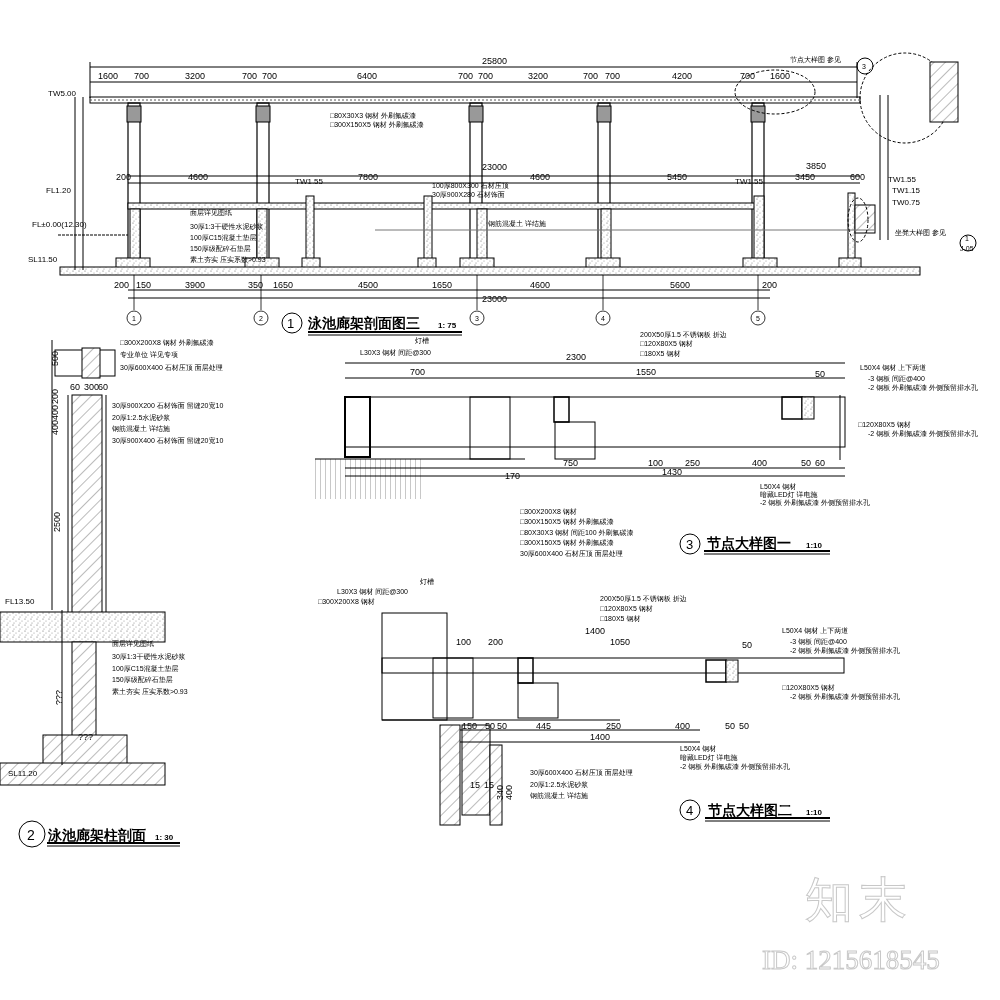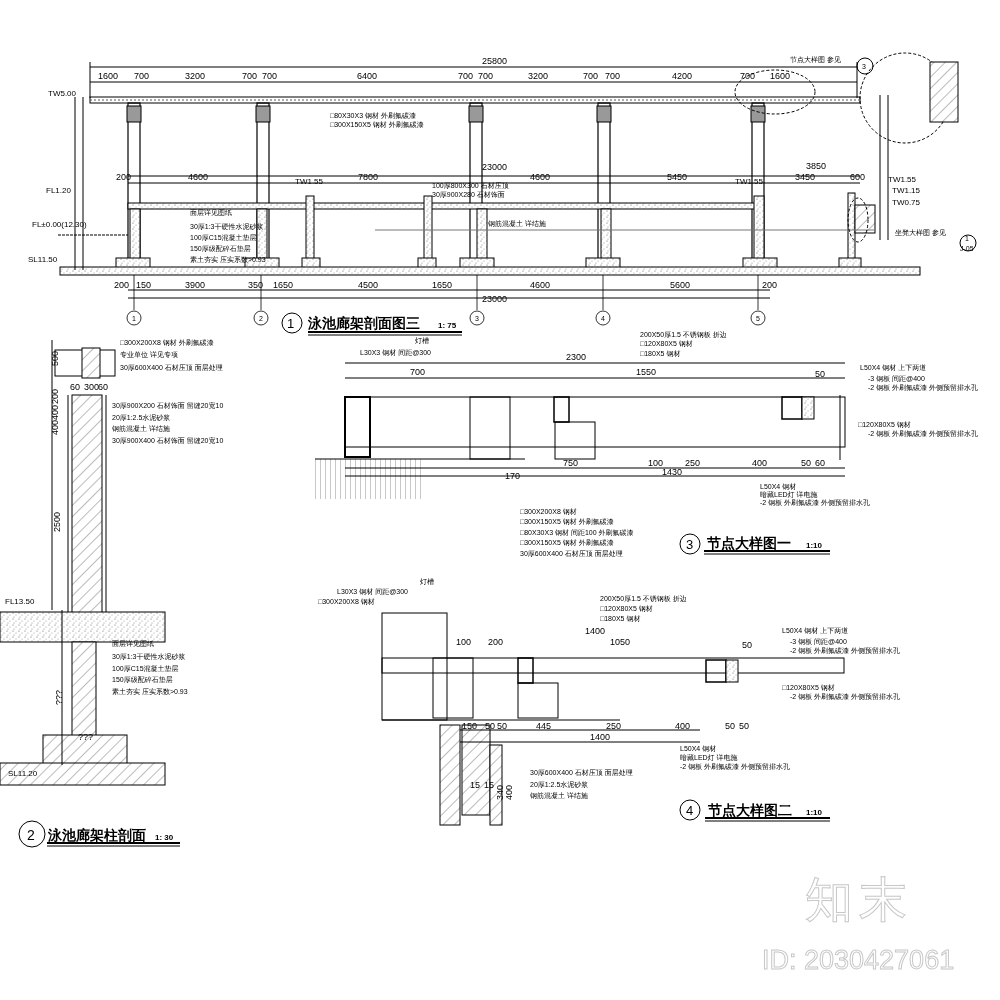--- a/index.html
+++ b/index.html
@@ -4,21 +4,21 @@
 <style>
   html,body{margin:0;padding:0;background:#fff;}
   body{width:1000px;height:1000px;position:relative;overflow:hidden;font-family:"Liberation Sans",sans-serif;color:#000;}
   svg{position:absolute;left:0;top:0;}
   .t{font-family:"Liberation Sans",sans-serif;fill:#000;}
   .dim{font-size:9px;}
   .note{font-size:8px;}
   .lbl{font-size:7px;}
   .title{font-size:14px;font-weight:bold;}
   .scale{font-size:8px;font-weight:bold;}
-  .wm{position:absolute;font-family:Liberation Sans, sans-serif;color:transparent;text-align:center;-webkit-text-stroke:1px #c8c8c8;}
+  .wm{position:absolute;font-family:Liberation Serif, serif;color:transparent;text-align:center;-webkit-text-stroke:1px #c8c8c8;}
 </style>
 </head>
 <body>
 
 <svg width="1000" height="1000" viewBox="0 0 1000 1000">
   <defs>
     <pattern id="conc" width="6" height="6" patternUnits="userSpaceOnUse">
       <rect width="6" height="6" fill="#fff"></rect>
       <circle cx="1" cy="1" r="0.6" fill="#666"></circle>
       <circle cx="4" cy="3" r="0.5" fill="#888"></circle>
@@ -363,13 +363,13 @@
     <text x="530" y="775">30厚600X400 石材压顶 面层处理</text>
     <text x="530" y="787">20厚1:2.5水泥砂浆</text>
     <text x="530" y="798">钢筋混凝土 详结施</text>
   </g>
   <text class="t" x="686" y="815" font-size="13">4</text>
   <text class="t title" x="708" y="815">节点大样图二</text>
   <text class="t scale" x="806" y="815">1:10</text>
 </svg>
 
 <div class="wm" style="left:805px;top:868px;font-size:48px;letter-spacing:6px;">知末</div>
-<div class="wm" style="left:762px;top:945px;font-size:27px;">ID: 2030427061</div>
+<div class="wm" style="left:762px;top:945px;font-size:27px;">ID: 1215618545</div>
 
 </body></html>

